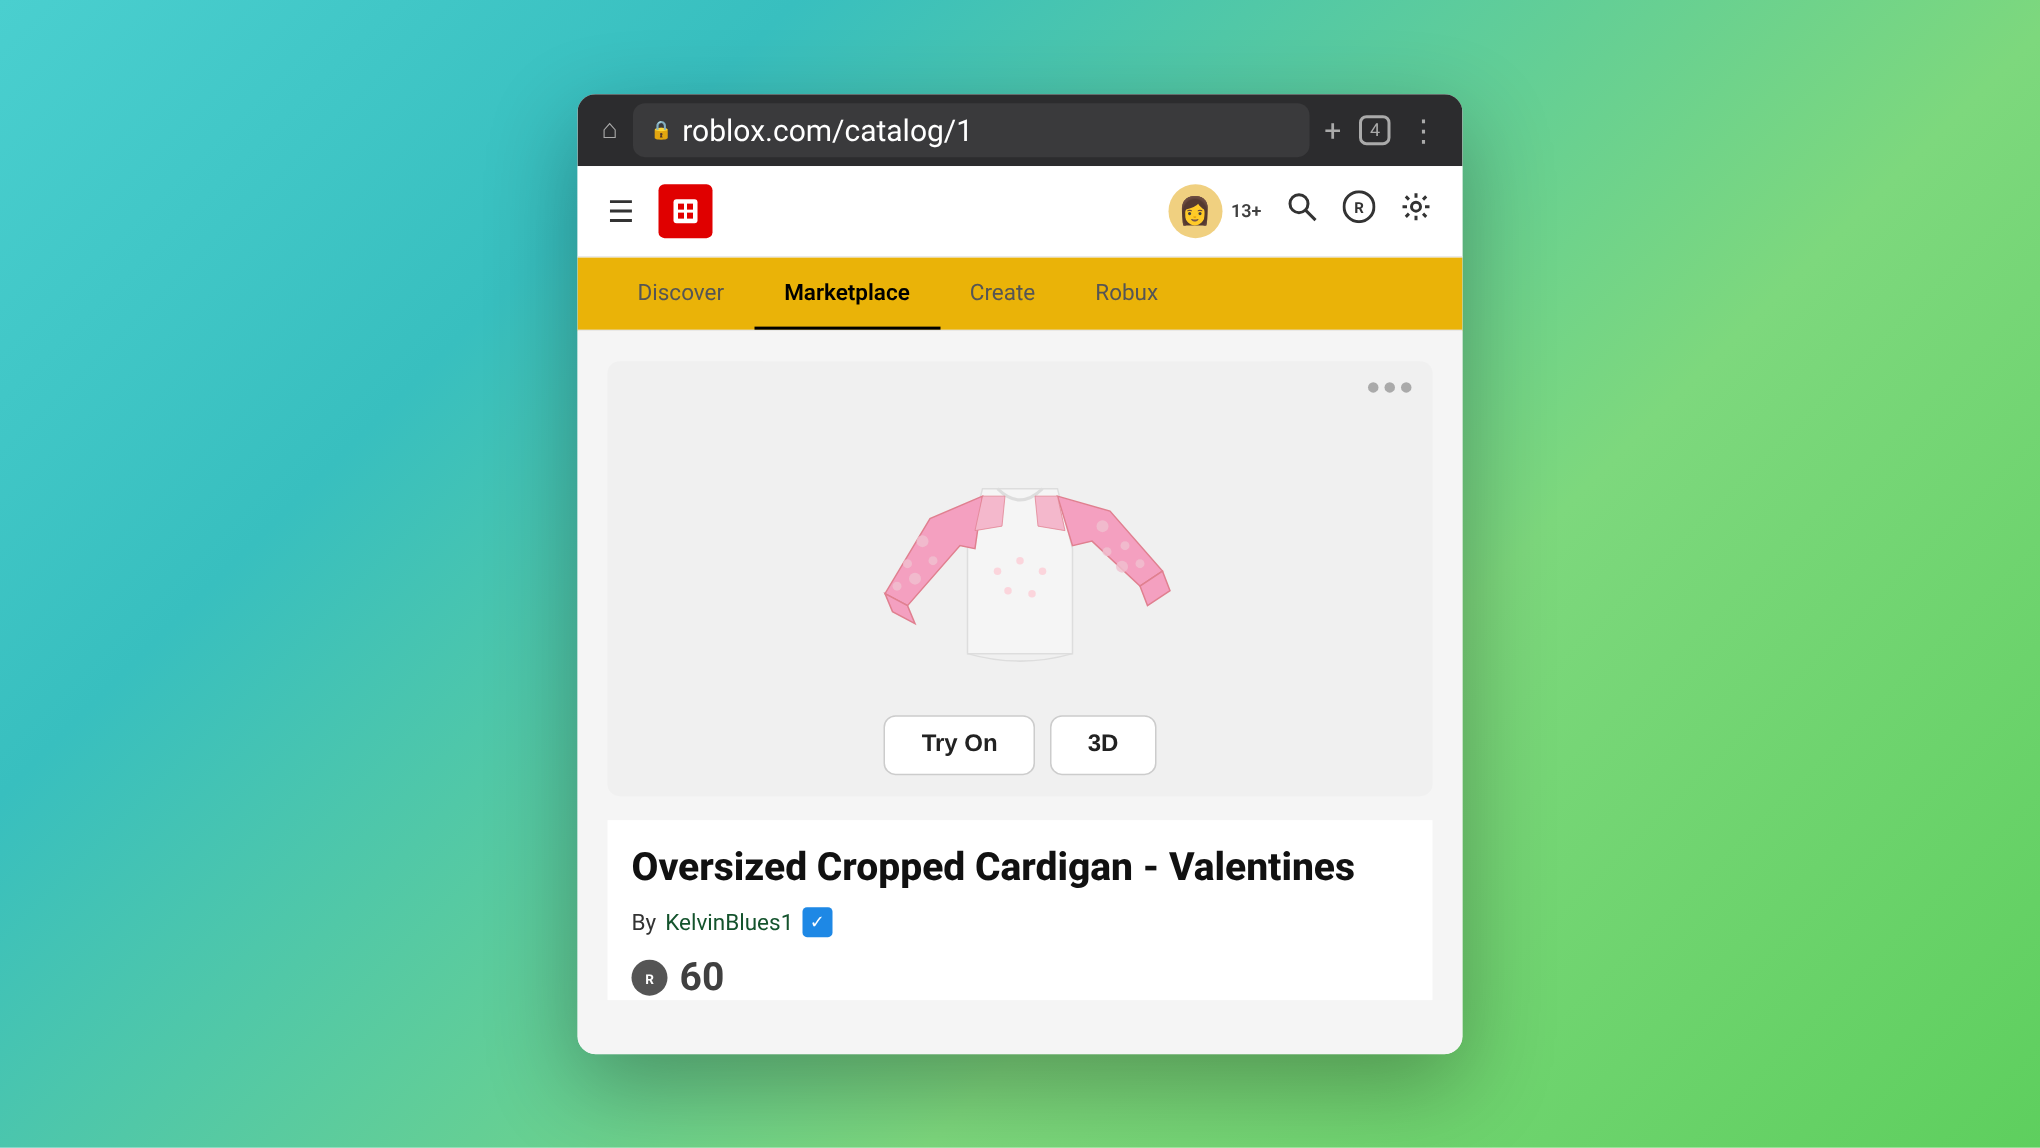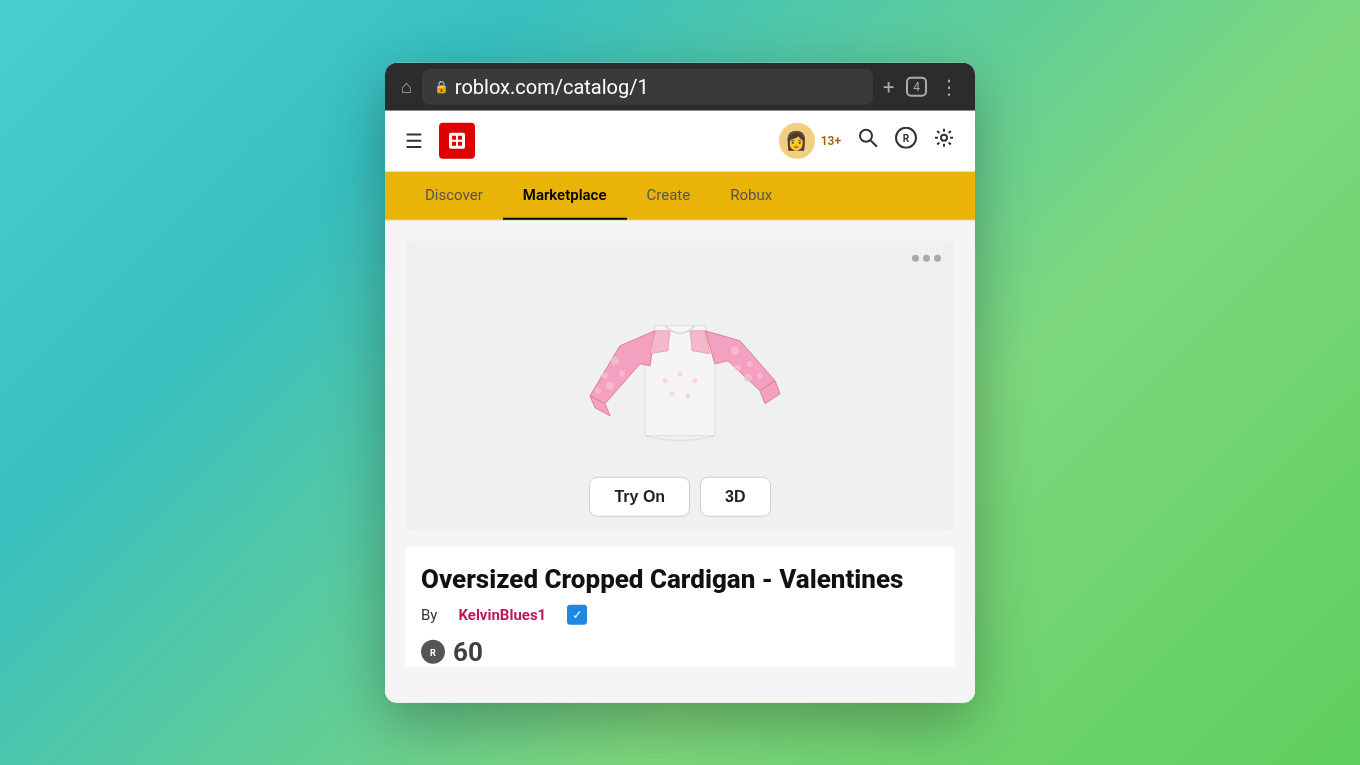--- a/index.html
+++ b/index.html
@@ -132,21 +132,21 @@
       overflow: hidden;
       background: #f0d080;
       display: flex;
       align-items: center;
       justify-content: center;
       font-size: 18px;
     }
 
     .age-badge {
       font-size: 12px;
-      color: #a16207;
+      color: #404040;
       font-weight: 600;
     }
 
     .header-icon {
       color: #333;
       font-size: 20px;
       cursor: pointer;
     }
 
     
@@ -247,21 +247,21 @@
       font-weight: 800;
       color: #111;
       line-height: 1.25;
       margin-bottom: 10px;
       padding: 16px 16px 0 16px;
     }
 
     .product-author {
       display: flex;
       align-items: center;
-      gap: 21px;
+      gap: 6px;
       margin-bottom: 12px;
       padding: 0 16px;
       font-size: 15px;
       color: #333;
     }
 
     .verified-badge {
       width: 20px;
       height: 20px;
       background: #1e88e5;
@@ -434,21 +434,21 @@
         <button class="btn-try-on">Try On</button>
         <button class="btn-3d">3D</button>
       </div>
     </div>
 
     <div class="product-info">
       <h1 class="product-title">Oversized Cropped Cardigan - Valentines</h1>
 
       <div class="product-author">
         <span>By</span>
-        <span style="font-weight:700; color:#be185d;">KelvinBlues1</span>
+        <span style="font-weight:400; color:#14532d;">KelvinBlues1</span>
         <div class="verified-badge">✓</div>
       </div>
 
       <div class="price-row">
         <div class="robux-icon">
           <svg width="18" height="18" viewBox="0 0 18 18">
             <circle cx="9" cy="9" r="8" fill="#555"></circle>
             <text x="9" y="13" text-anchor="middle" fill="white" font-size="9" font-weight="bold">R</text>
           </svg>
         </div>

